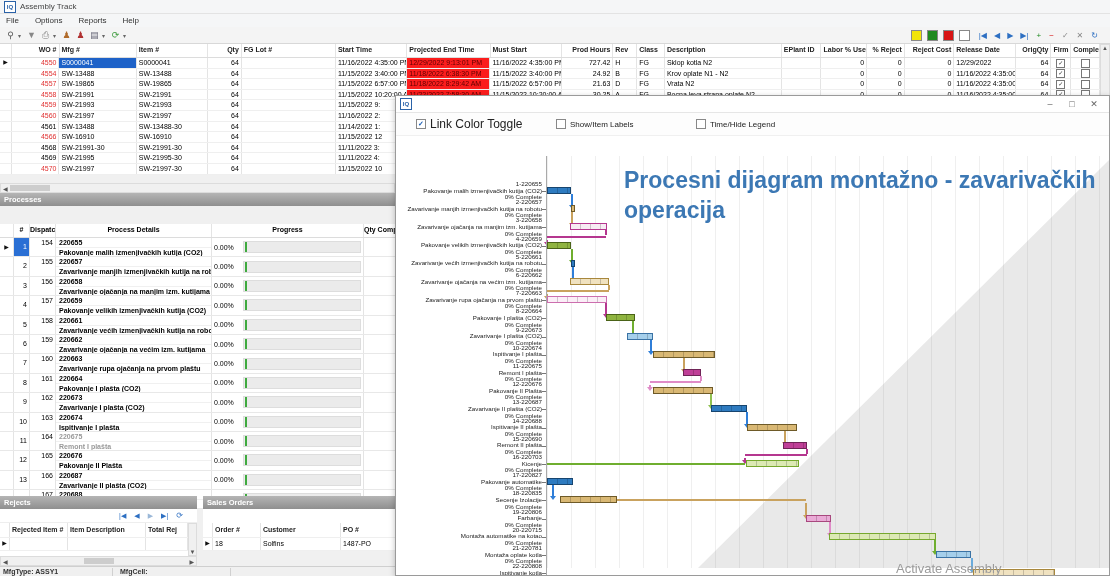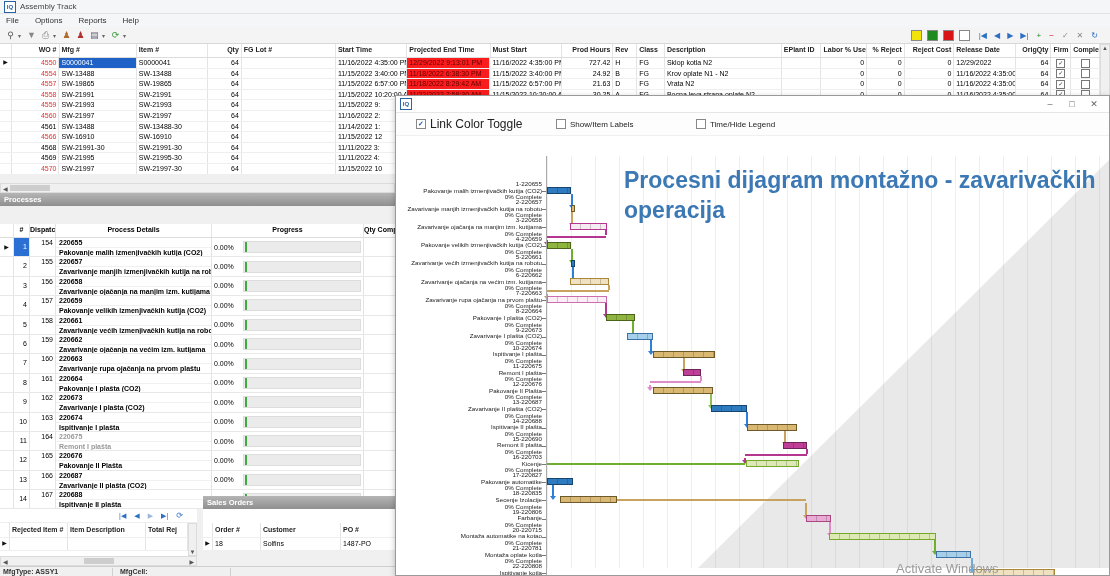--- a/index.html
+++ b/index.html
@@ -642,20 +642,21 @@
           <div style="font-size: 7px; width: 26px;">0.00%</div>
           <div class="ptrack" style="width: 116px;">
             <div class=""></div>
             <i></i>
           </div>
         </div>
         <div class="pcell" style="width: 33px;"></div>
       </div>
     </div>
 
+  <div class="abs secbar" style="left:0;top:496px;width:197px;height:13px;">Rejects</div>
   <div class="abs" style="left:0;top:509px;width:197px;height:14px;background:#fff;border-bottom:1px solid #eee;display:flex;align-items:center;justify-content:flex-end;gap:8px;padding-right:14px;box-sizing:border-box;">
     <span class="navg" style="font-size:7px;">|◀</span>
     <span class="navg" style="font-size:7px;">◀</span>
     <span class="navg" style="font-size:7px;color:#9bb8d8;">▶</span>
     <span class="navg" style="font-size:7px;">▶|</span>
     <span class="navg" style="font-size:8px;">⟳</span>
   </div>
   <div id="rej-grid" class="abs" style="left:0;top:523px;width:188px;">
       <div class="grid-row" style="height: 14px;">
         <div class="hdrcell" style="width: 10px;"></div>
@@ -954,18 +955,18 @@
         <div class="abs" style="left: 146px; top: 419px; width: 5px; height: 1px; background: rgb(119, 119, 119);"></div>
         <div class="gbar" style="left: 539.8px; top: 415px; width: 34.8px; background: repeating-linear-gradient(90deg, transparent 0px, transparent 9px, rgba(0, 0, 0, 0.18) 9px, rgba(0, 0, 0, 0.18) 10px) rgb(165, 207, 235); border-color: rgb(58, 114, 164);"></div>
         <div class="glabel" style="left: 1px; top: 427.2px;">
           <div>22-220808</div>
           <div>Ispitivanje kotla</div>
         </div>
         <div class="abs" style="left: 146px; top: 437.2px; width: 5px; height: 1px; background: rgb(119, 119, 119);"></div>
         <div class="gbar" style="left: 577px; top: 433.2px; width: 81.6px; background: repeating-linear-gradient(90deg, transparent 0px, transparent 9px, rgba(0, 0, 0, 0.18) 9px, rgba(0, 0, 0, 0.18) 10px) rgb(240, 226, 192); border-color: rgb(168, 135, 60);"></div>
         <div class="abs" style="left: 150px; top: 20px; width: 1px; height: 433px; background: rgb(170, 170, 170);"></div>
         <div class="abs" style="left: 500px; top: 425px; width: 210px; text-align: left;">
-          <div class="wm1">Activate Windows</div>
+          <div class="wm1">Activate Assembly</div>
         </div>
       </div>
   </div>
 
 </div>
 
 </body></html>

